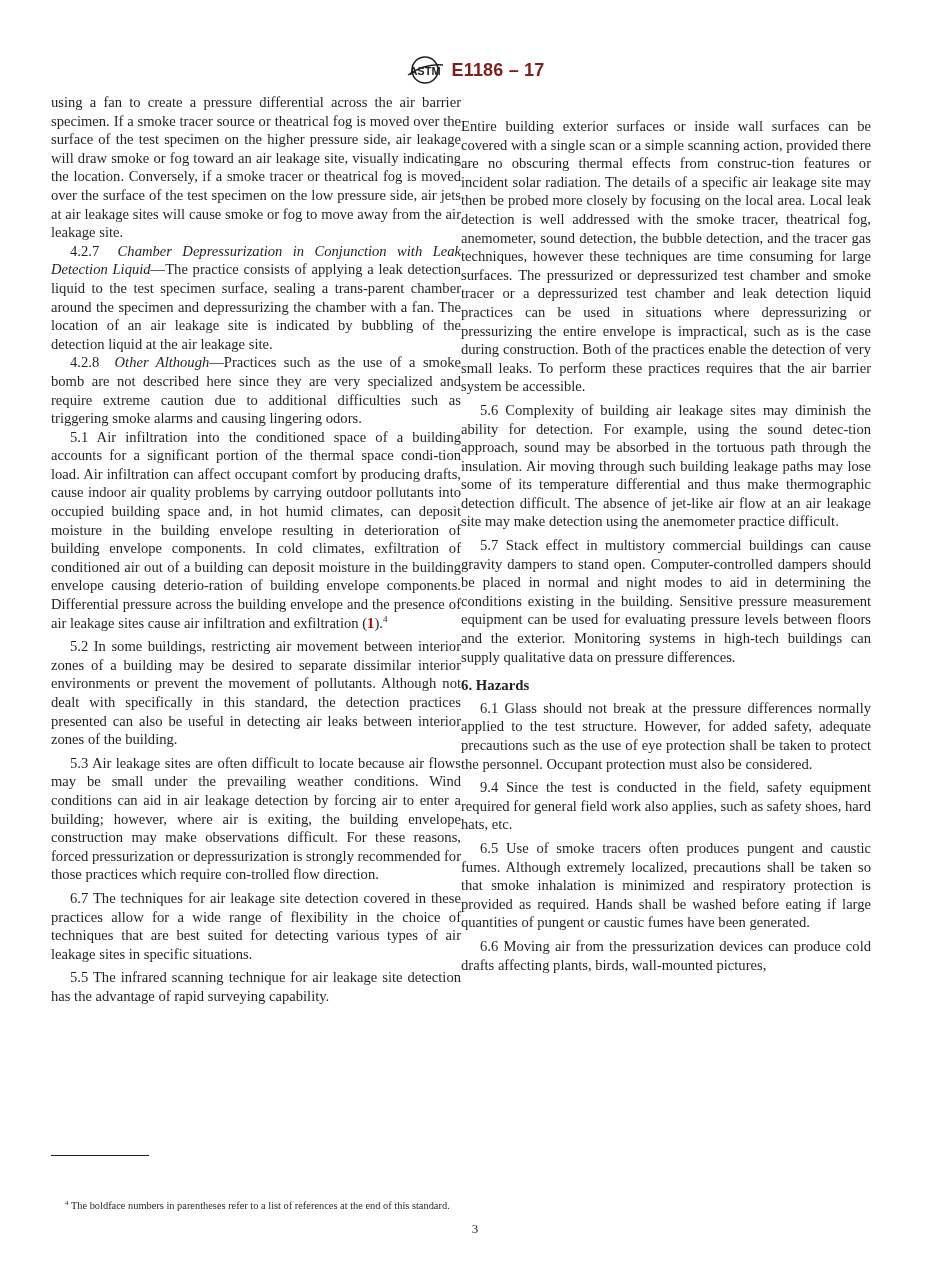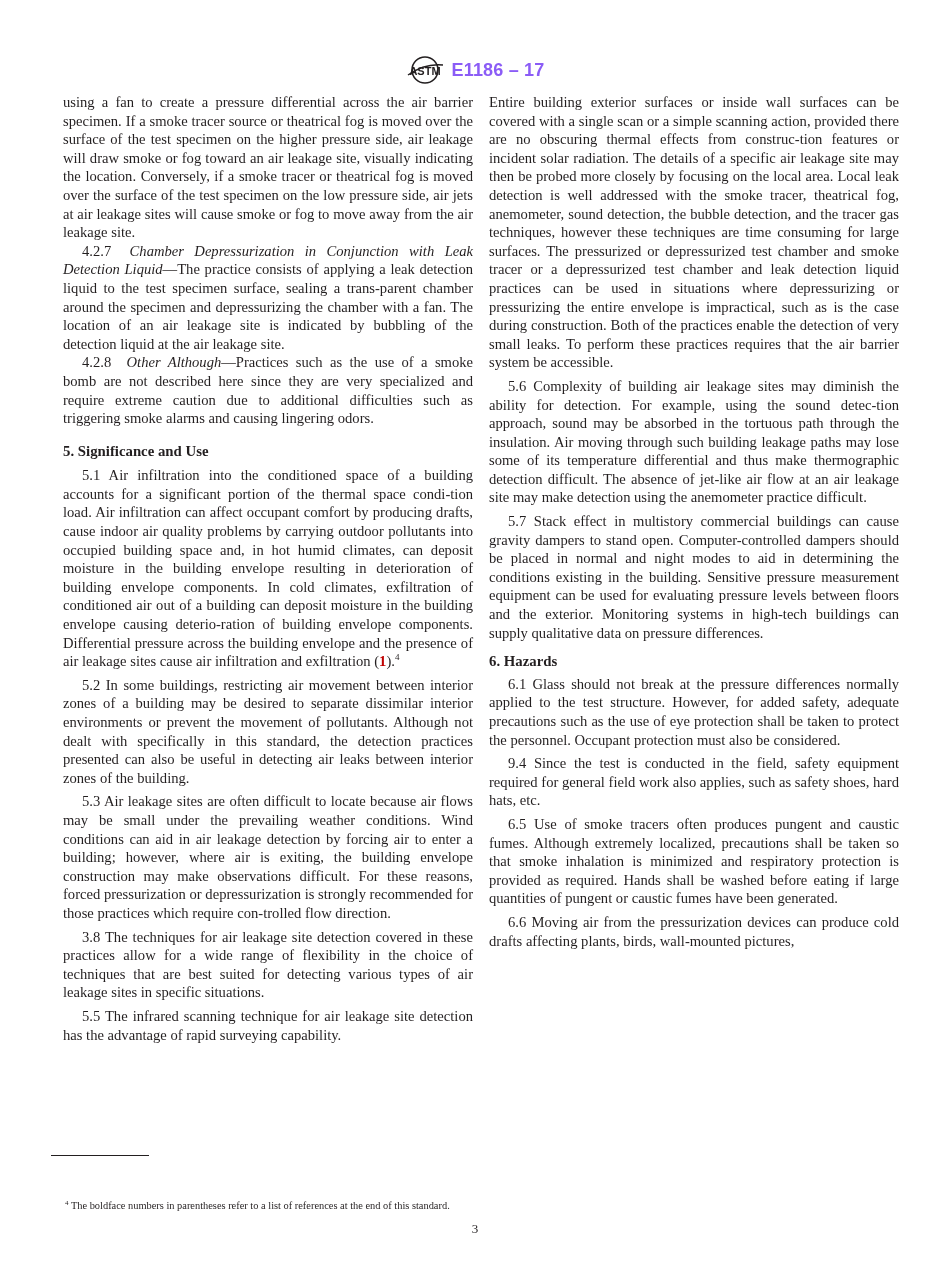--- a/index.html
+++ b/index.html
@@ -2,24 +2,24 @@
 <html><head>
 <meta charset="utf-8">
 <style>
   html, body { margin: 0; padding: 0; background: #ffffff; }
   body { width: 950px; height: 1272px; position: relative; overflow: hidden;
          font-family: "Liberation Serif", "DejaVu Serif", serif; color: #231f20; }
   .header { position: absolute; top: 54px; left: 0; width: 950px; height: 32px;
             display: flex; justify-content: center; align-items: center; gap: 6px; }
   .logo { width: 40px; height: 30px; }
   .doc-id { font-family: "Liberation Sans", "DejaVu Sans", sans-serif; font-weight: bold;
-            font-size: 18px; color: #8b5cf6; letter-spacing: 0.2px; }
+            font-size: 18px; color: #7f1d1d; letter-spacing: 0.2px; }
   .col { position: absolute; top: 93px; width: 410px; font-size: 14.6px; line-height: 18.6px; }
-  .col.left { left: 63px; }
-  .col.right { left: 489px; }
+  .col.left { left: 51px; }
+  .col.right { left: 461px; margin-top: 24px; }
   p { margin: 0; text-align: justify; text-indent: 19px; hyphens: manual; }
   p.noindent { text-indent: 0; }
   p.gap { margin-top: 5px; }
   p.tight { margin-top: 0; }
   h2 { font-size: 14.8px; font-weight: bold; margin: 14px 0 6px 0; }
   h2.r { margin: 10px 0 4px 0; }
   .it { font-style: italic; margin-left: 8px; }
   .ref { color: #c00000; font-weight: bold; }
   sup { font-size: 9px; vertical-align: 6px; line-height: 0; }
   .footnote-rule { position: absolute; left: 51px; top: 1155px; width: 98px; height: 1px; background: #231f20; }
@@ -43,25 +43,24 @@
 <div class="col left">
   <p class="noindent">using a fan to create a pressure differential across the air barrier specimen. If a smoke tracer source or theatrical fog is moved over the surface of the test specimen on the higher pressure side, air leakage will draw smoke or fog toward an air leakage site, visually indicating the location. Conversely, if a smoke tracer or theatrical fog is moved over the surface of the test specimen on the low pressure side, air jets at air leakage sites will cause smoke or fog to move away from the air leakage site.</p>
   <p class="tight">
     <span>4.2.7</span>
     <span class="it">Chamber Depressurization in Conjunction with Leak Detection Liquid</span><span>—The practice consists of applying a leak detection liquid to the test specimen surface, sealing a trans-parent chamber around the specimen and depressurizing the chamber with a fan. The location of an air leakage site is indicated by bubbling of the detection liquid at the air leakage site.</span>
   </p>
   <p class="tight">
     <span>4.2.8</span>
     <span class="it">Other Although</span><span>—Practices such as the use of a smoke bomb are not described here since they are very specialized and require extreme caution due to additional difficulties such as triggering smoke alarms and causing lingering odors.</span>
   </p>
-  <h2>5.  Significance and Use</h2>
   <p><span>5.1  Air infiltration into the conditioned space of a building accounts for a significant portion of the thermal space condi-tion load. Air infiltration can affect occupant comfort by producing drafts, cause indoor air quality problems by carrying outdoor pollutants into occupied building space and, in hot humid climates, can deposit moisture in the building envelope resulting in deterioration of building envelope components. In cold climates, exfiltration of conditioned air out of a building can deposit moisture in the building envelope causing deterio-ration of building envelope components. Differential pressure across the building envelope and the presence of air leakage sites cause air infiltration and exfiltration (</span><span class="ref">1</span><span>).</span><sup>4</sup></p>
   <p class="gap">5.2  In some buildings, restricting air movement between interior zones of a building may be desired to separate dissimilar interior environments or prevent the movement of pollutants. Although not dealt with specifically in this standard, the detection practices presented can also be useful in detecting air leaks between interior zones of the building.</p>
   <p class="gap">5.3  Air leakage sites are often difficult to locate because air flows may be small under the prevailing weather conditions. Wind conditions can aid in air leakage detection by forcing air to enter a building; however, where air is exiting, the building envelope construction may make observations difficult. For these reasons, forced pressurization or depressurization is strongly recommended for those practices which require con-trolled flow direction.</p>
-  <p class="gap">3.8  The techniques for air leakage site detection covered in these practices allow for a wide range of flexibility in the choice of techniques that are best suited for detecting various types of air leakage sites in specific situations.</p>
+  <p class="gap">6.7  The techniques for air leakage site detection covered in these practices allow for a wide range of flexibility in the choice of techniques that are best suited for detecting various types of air leakage sites in specific situations.</p>
   <p class="gap">5.5  The infrared scanning technique for air leakage site detection has the advantage of rapid surveying capability.</p>
 </div>
 
 <div class="col right">
   <p class="noindent">Entire building exterior surfaces or inside wall surfaces can be covered with a single scan or a simple scanning action, provided there are no obscuring thermal effects from construc-tion features or incident solar radiation. The details of a specific air leakage site may then be probed more closely by focusing on the local area. Local leak detection is well addressed with the smoke tracer, theatrical fog, anemometer, sound detection, the bubble detection, and the tracer gas techniques, however these techniques are time consuming for large surfaces. The pressurized or depressurized test chamber and smoke tracer or a depressurized test chamber and leak detection liquid practices can be used in situations where depressurizing or pressurizing the entire envelope is impractical, such as is the case during construction. Both of the practices enable the detection of very small leaks. To perform these practices requires that the air barrier system be accessible.</p>
   <p class="gap">5.6  Complexity of building air leakage sites may diminish the ability for detection. For example, using the sound detec-tion approach, sound may be absorbed in the tortuous path through the insulation. Air moving through such building leakage paths may lose some of its temperature differential and thus make thermographic detection difficult. The absence of jet-like air flow at an air leakage site may make detection using the anemometer practice difficult.</p>
   <p class="gap">5.7  Stack effect in multistory commercial buildings can cause gravity dampers to stand open. Computer-controlled dampers should be placed in normal and night modes to aid in determining the conditions existing in the building. Sensitive pressure measurement equipment can be used for evaluating pressure levels between floors and the exterior. Monitoring systems in high-tech buildings can supply qualitative data on pressure differences.</p>
   <h2 class="r">6.  Hazards</h2>
   <p>6.1  Glass should not break at the pressure differences normally applied to the test structure. However, for added safety, adequate precautions such as the use of eye protection shall be taken to protect the personnel. Occupant protection must also be considered.</p>
   <p class="gap">9.4  Since the test is conducted in the field, safety equipment required for general field work also applies, such as safety shoes, hard hats, etc.</p>

